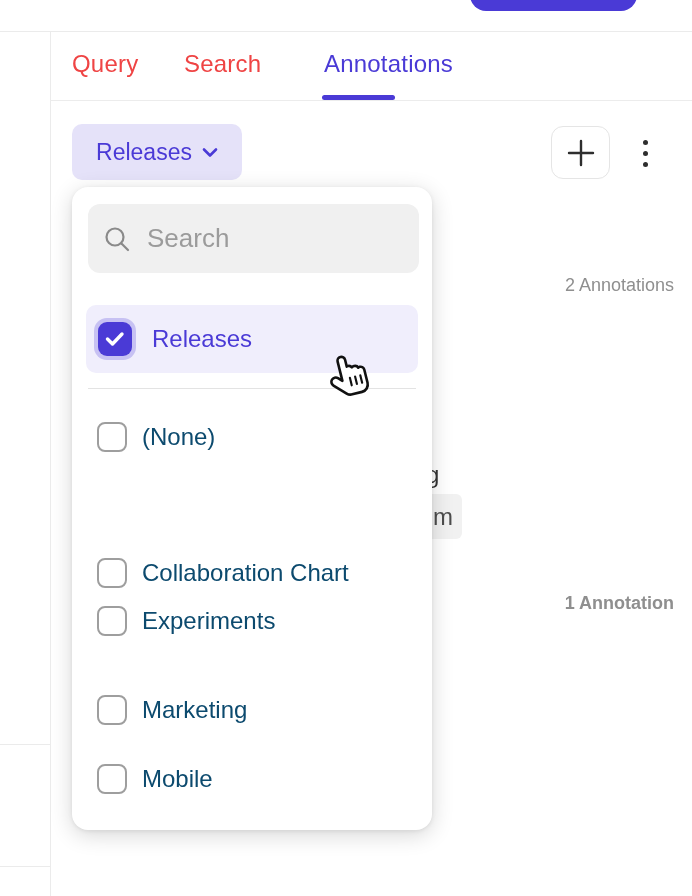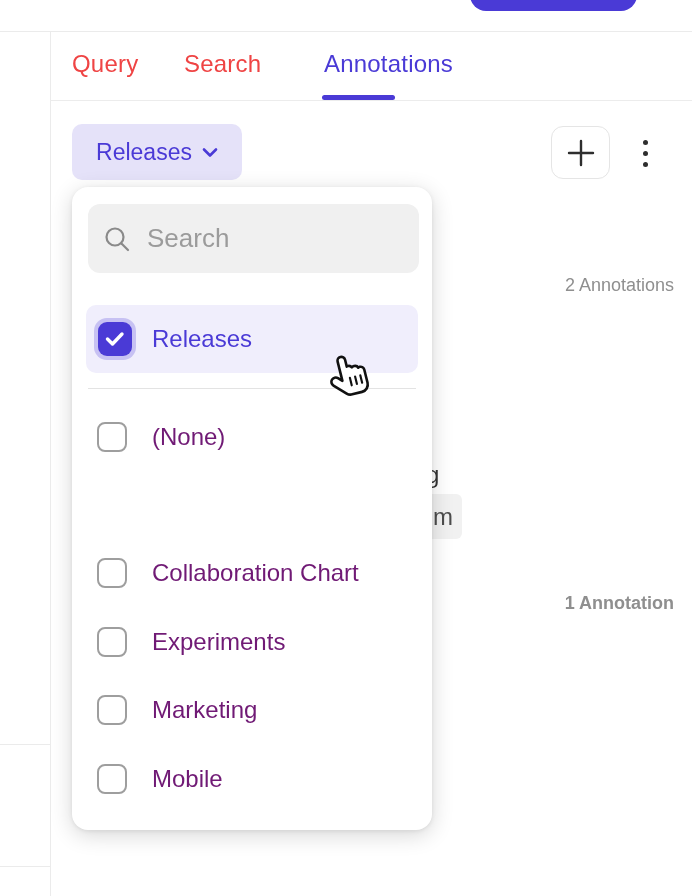--- a/index.html
+++ b/index.html
@@ -55,21 +55,21 @@
     background: #f0f0f0; border-radius: 12px; display: flex; align-items: center;
     padding: 0 14px 0 15px; gap: 16px; }
   .search-box input { flex: 1; border: none; outline: none; background: transparent;
     font-size: 26px; color: #3a3a3a; font-family: "Liberation Sans", sans-serif; min-width: 0; }
   .search-box input::placeholder { color: #9b9b9b; }
 
   .opt { position: absolute; left: 0; width: 360px; height: 68px; display: flex;
     align-items: center; cursor: pointer; }
   .opt .box { width: 30px; height: 30px; border: 2px solid #9e9e9e; border-radius: 8px;
     background: #fff; margin-left: 25px; flex: none; }
-  .opt .lbl { margin-left: 25px; font-size: 24px; font-weight: 500; color: #701a75; }
+  .opt .lbl { margin-left: 15px; font-size: 24px; font-weight: 500; color: #0c4a6e; }
 
   .opt.checked { left: 14px; width: 332px; background: #f0eefc; border-radius: 10px; }
   .opt.checked .box { width: 34px; height: 34px; border: none; border-radius: 9px;
     background: #4a3ad6; margin-left: 12px; box-shadow: 0 0 0 4px rgba(74,58,214,0.25);
     display: flex; align-items: center; justify-content: center; }
   .opt.checked .lbl { margin-left: 20px; color: #4a3ad6; }
 
   .panel-divider { position: absolute; left: 16px; top: 201px; width: 328px; height: 1px; background: #e3e3e3; }
 
   .cursor { position: absolute; left: 328px; top: 352px; z-index: 30; }
@@ -147,21 +147,21 @@
     <div class="panel-divider"></div>
 
     <div class="opt" style="top:216px">
       <span class="box"></span>
       <span class="lbl">(None)</span>
     </div>
     <div class="opt" style="top:352px">
       <span class="box"></span>
       <span class="lbl">Collaboration Chart</span>
     </div>
-    <div class="opt" style="top:421px">
+    <div class="opt" style="top:400px">
       <span class="box"></span>
       <span class="lbl">Experiments</span>
     </div>
     <div class="opt" style="top:489px">
       <span class="box"></span>
       <span class="lbl">Marketing</span>
     </div>
     <div class="opt" style="top:558px">
       <span class="box"></span>
       <span class="lbl">Mobile</span>

